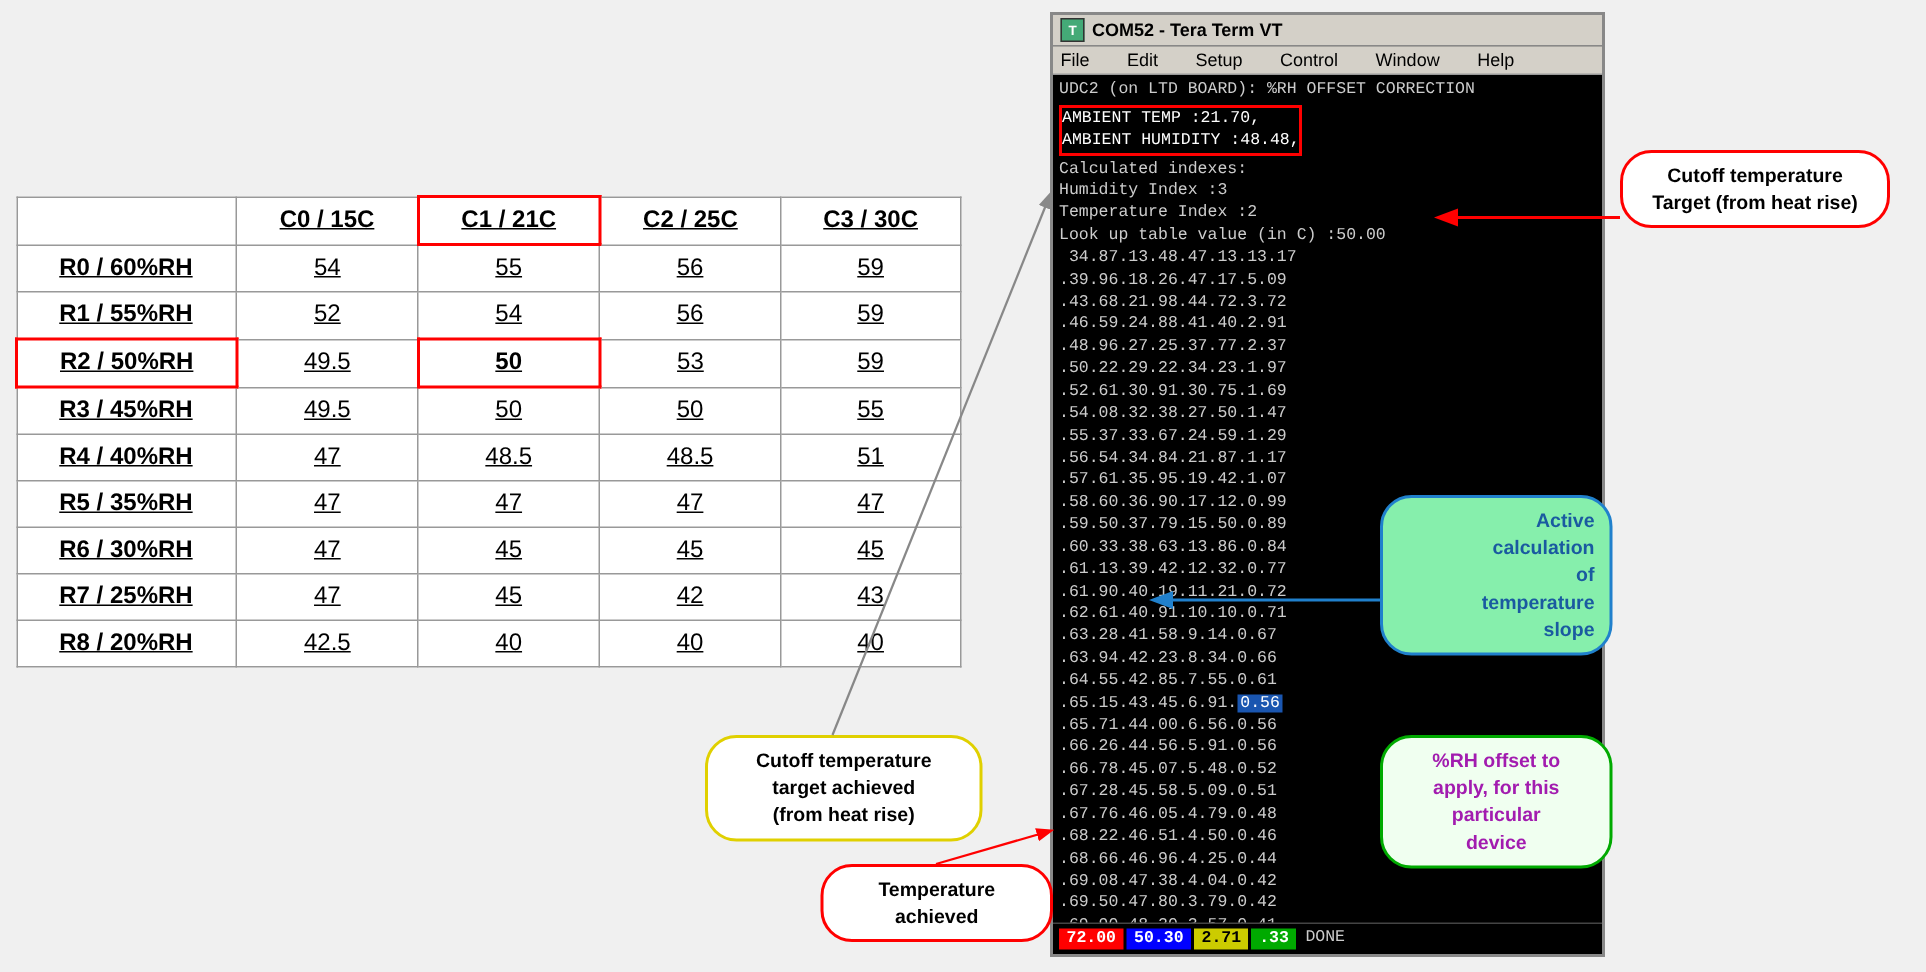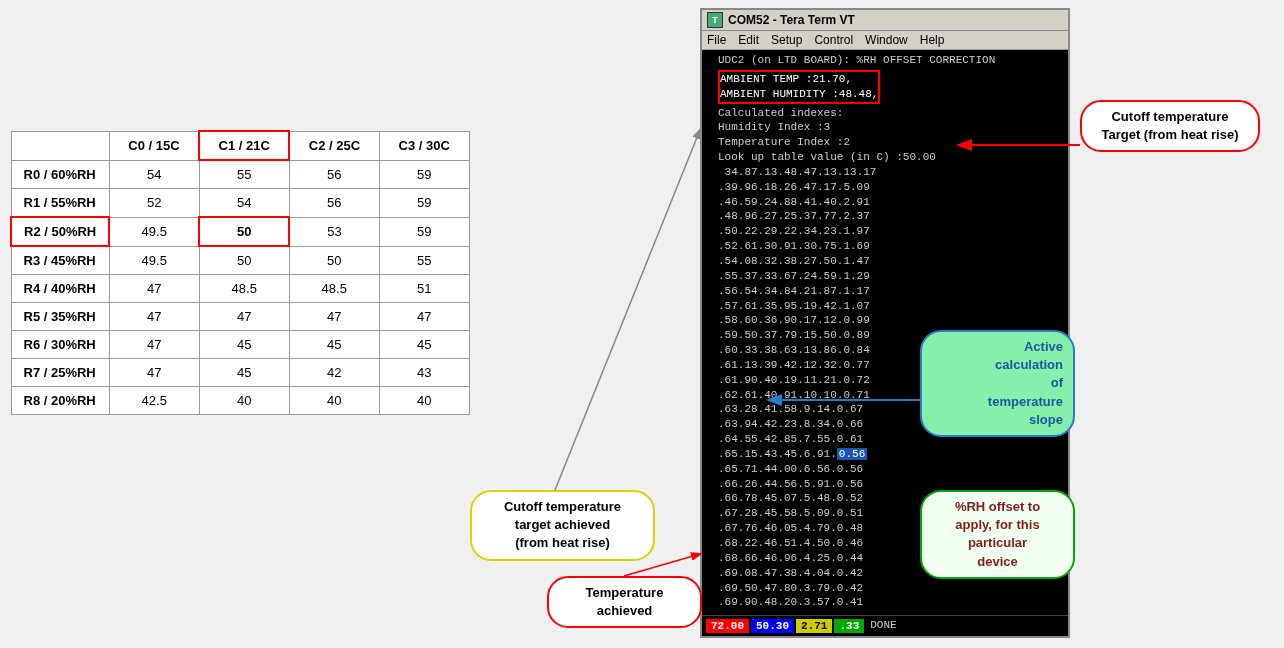--- a/index.html
+++ b/index.html
@@ -18,24 +18,25 @@
       position: absolute;
       left: 10px;
       top: 130px;
     }
 
     table {
       border-collapse: collapse;
     }
     table td, table th {
       border: 1px solid #999;
-      padding: 6px 12px;
+      padding: 6px 28px;
       text-align: center;
-      font-size: 13px;
+      font-size: 16px;
       min-width: 90px;
+      text-decoration: underline;
     }
     table th {
       background: #fff;
       font-weight: bold;
     }
     table td {
       background: #fff;
       margin-top: 21px;
     }
     .col-header-highlighted {
@@ -87,37 +88,36 @@
       font-size: 9px; color: #fff; font-weight: bold;
     }
     .terminal-title-text {
       font-size: 12px;
       font-weight: bold;
     }
     .terminal-menubar {
       background: #d4d0c8;
       display: flex;
       padding: 2px 5px;
-      gap: 12px;
+      gap: 25px;
       font-size: 12px;
       border-bottom: 1px solid #999;
     }
     .terminal-menubar span {
       cursor: pointer;
     }
     .terminal-content {
       flex: 1;
       overflow: hidden;
       padding: 3px 4px;
       font-family: 'Courier New', monospace;
       font-size: 11px;
       color: #ccc;
       line-height: 1.35;
       position: relative;
-      margin-left: 12px;
     }
     .terminal-line {
       white-space: pre;
       display: block;
     }
     .terminal-bottom-bar {
       background: #000;
       padding: 3px 4px;
       font-family: 'Courier New', monospace;
       font-size: 11px;
@@ -173,21 +173,21 @@
       border: 2px solid #2080cc;
       padding: 6px 10px;
       background: #86efac;
       color: #1a5aa0;
       text-align: right;
     }
     .annotation-green-border {
       border: 2px solid #00aa00;
       padding: 6px 10px;
       background: #f0fff0;
-      color: #7f1d1d;
+      color: #a21caf;
     }
 
     
     .line-ambient {
       color: #fff;
     }
     .line-normal {
       color: #ccc;
     }
   </style>
@@ -291,20 +291,21 @@
     <div style="border:2px solid red; display:inline-block; margin:2px 0;">
       <span class="terminal-line line-ambient" style="color:#fff;">AMBIENT TEMP :21.70,</span>
       <span class="terminal-line line-ambient" style="color:#fff;">AMBIENT HUMIDITY :48.48,</span>
     </div>
     <span class="terminal-line">Calculated indexes:</span>
     <span class="terminal-line">Humidity Index :3</span>
     <span class="terminal-line">Temperature Index :2</span>
     <span class="terminal-line">Look up table value (in C) :50.00</span>
     <span class="terminal-line"> 34.87.13.48.47.13.13.17</span>
     <span class="terminal-line">.39.96.18.26.47.17.5.09</span>
+    <span class="terminal-line">.43.68.21.98.44.72.3.72</span>
     <span class="terminal-line">.46.59.24.88.41.40.2.91</span>
     <span class="terminal-line">.48.96.27.25.37.77.2.37</span>
     <span class="terminal-line">.50.22.29.22.34.23.1.97</span>
     <span class="terminal-line">.52.61.30.91.30.75.1.69</span>
     <span class="terminal-line">.54.08.32.38.27.50.1.47</span>
     <span class="terminal-line">.55.37.33.67.24.59.1.29</span>
     <span class="terminal-line">.56.54.34.84.21.87.1.17</span>
     <span class="terminal-line">.57.61.35.95.19.42.1.07</span>
     <span class="terminal-line">.58.60.36.90.17.12.0.99</span>
     <span class="terminal-line">.59.50.37.79.15.50.0.89</span>

